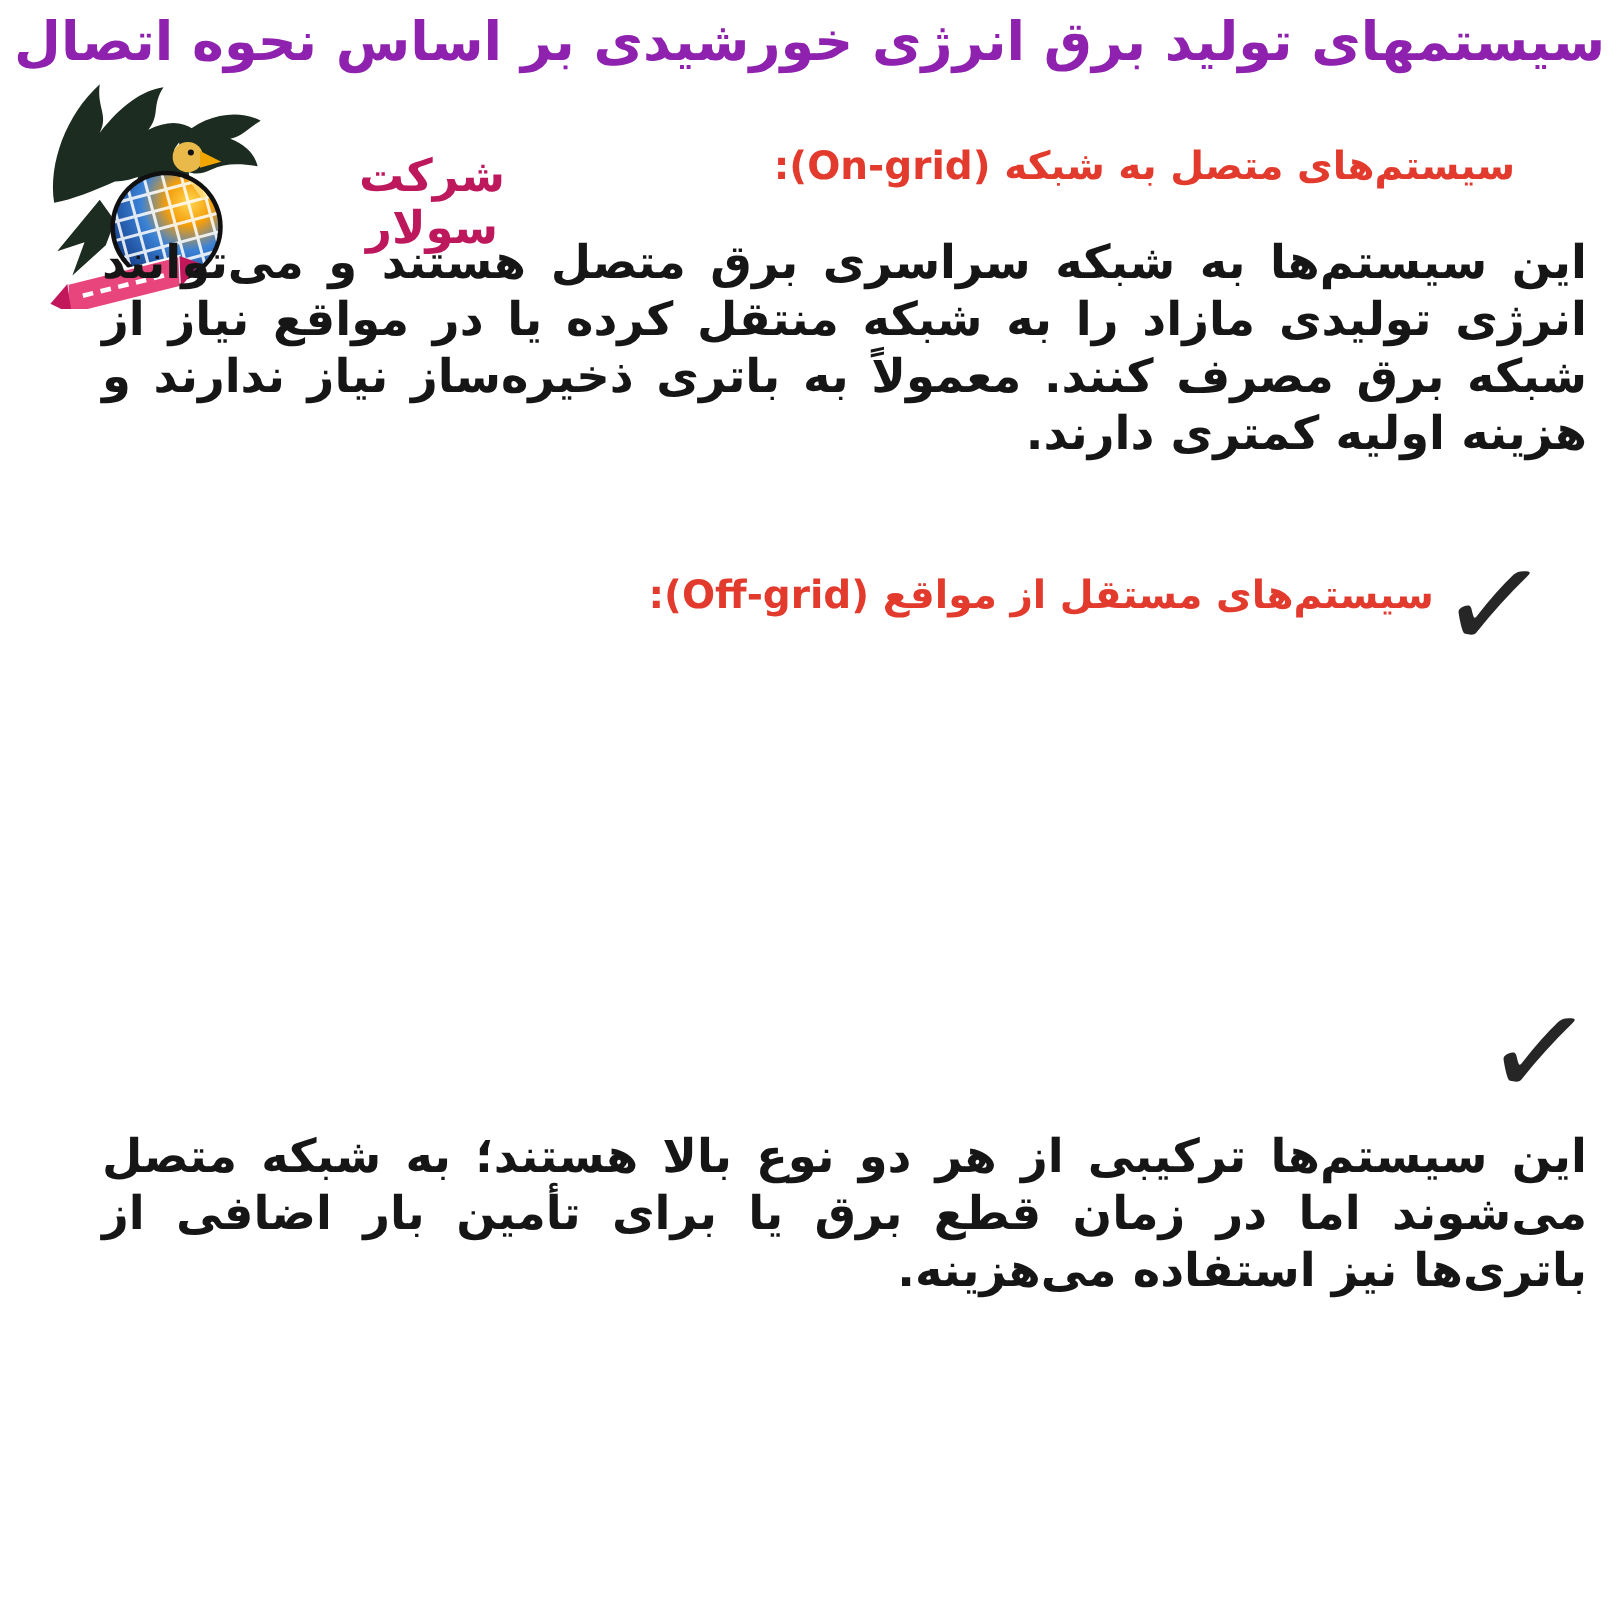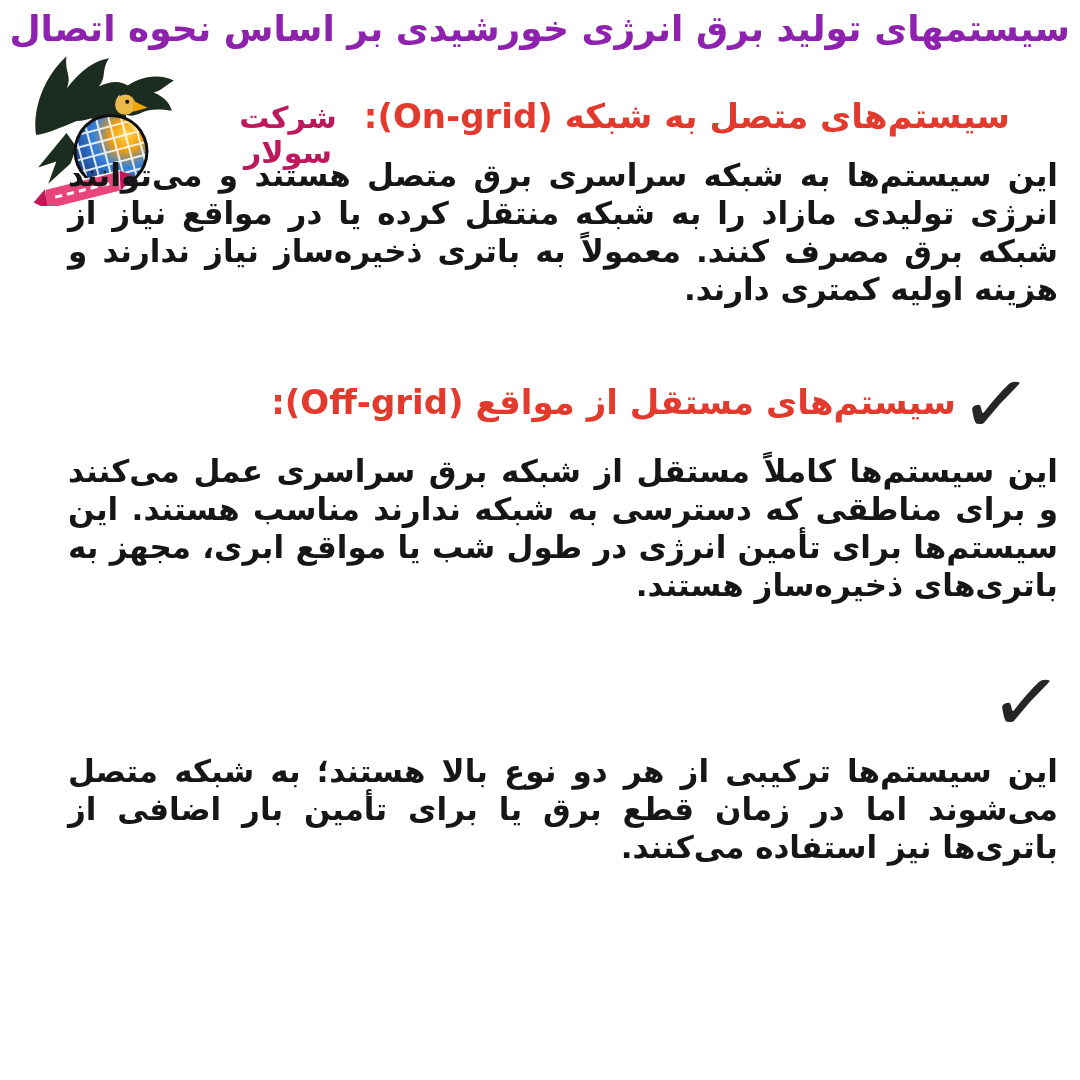--- a/index.html
+++ b/index.html
@@ -12,21 +12,21 @@
     position:absolute;top:8px;left:10px;right:10px;margin:0;
     text-align:center;font-size:36px;font-weight:700;color:#8e22ae;
     white-space:nowrap;letter-spacing:-0.5px;
   }
   .logo{position:absolute;left:20px;top:46px;width:176px;height:160px;}
   .brand{
     position:absolute;left:208px;top:100px;width:160px;
     font-size:30px;font-weight:700;color:#be185d;text-align:center;
   }
   .heading{
-    font-size:34px;font-weight:700;color:#e23b2e;white-space:nowrap;
+    font-size:26px;font-weight:700;color:#e23b2e;white-space:nowrap;
   }
   .h1row{position:absolute;top:96px;right:70px;}
   .hrow{position:absolute;display:flex;align-items:flex-start;}
   .h2row{top:366px;right:48px;}
   .h3row{top:664px;right:18px;}
   .hrow .heading{margin-top:16px;}
   .check{
     font-size:86px;line-height:0.85;font-weight:400;color:#262626;
     transform:rotate(6deg);margin-left:4px;position:relative;top:2px;
   }
@@ -104,20 +104,19 @@
 
   <div class="h1row">
     <span class="heading">سیستم‌های متصل به شبکه (On-grid):</span>
   </div>
   <p class="body b1">این سیستم‌ها به شبکه سراسری برق متصل هستند و می‌توانند انرژی تولیدی مازاد را به شبکه منتقل کرده یا در مواقع نیاز از شبکه برق مصرف کنند. معمولاً به باتری ذخیره‌ساز نیاز ندارند و هزینه اولیه کمتری دارند.</p>
 
   <div class="hrow h2row">
     <span class="check">✓</span>
     <span class="heading">سیستم‌های مستقل از مواقع (Off-grid):</span>
   </div>
-  <p class="body b2">این سیستم‌ها کاملاً مستقل از شبکه برق سراسری عمل می‌کنند و برای مناطقی که دسترسی به شبکه ندارند مناسب هستند. این سیستم‌ها برای تأمین انرژی در طول شب یا مواقع ابری، مجهز به باتری‌های ذخیره‌ساز هستند.</p>
 
   <div class="hrow h3row">
     <span class="check">✓</span>
   </div>
-  <p class="body b3">این سیستم‌ها ترکیبی از هر دو نوع بالا هستند؛ به شبکه متصل می‌شوند اما در زمان قطع برق یا برای تأمین بار اضافی از باتری‌ها نیز استفاده می‌کنند.</p>
+  <p class="body b3">این سیستم‌ها ترکیبی از هر دو نوع بالا هستند؛ به شبکه متصل می‌شوند اما در زمان قطع برق یا برای تأمین بار اضافی از باتری‌ها نیز استفاده می‌هزینه.</p>
 
 </div>
 
 </body></html>

